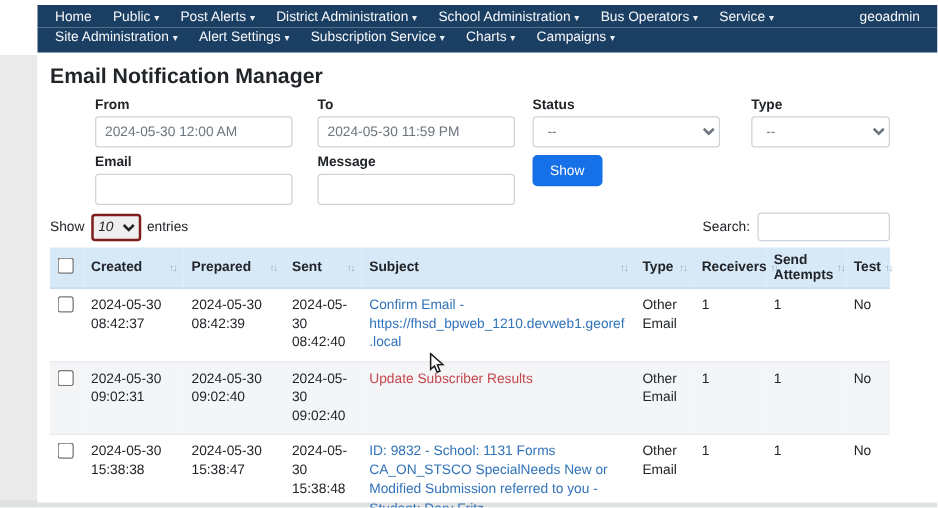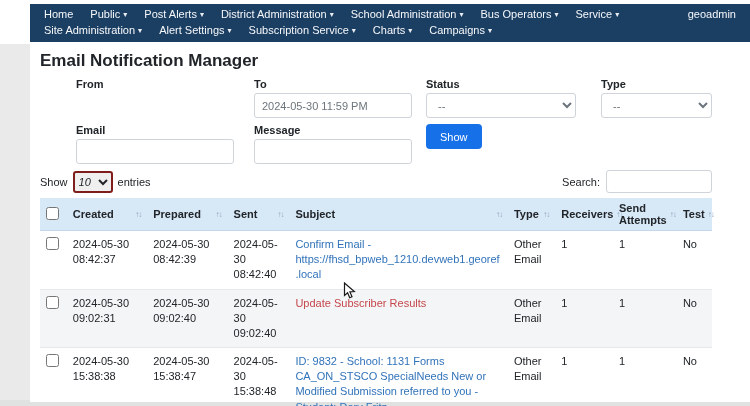--- a/index.html
+++ b/index.html
@@ -128,20 +128,21 @@
           </span>
       </div>
     </nav>
 
     <div class="content">
       <h1>Email Notification Manager</h1>
 
       <div class="filter-row">
         <div class="field f-from">
           <label>From</label>
+          <input value="2024-05-30 12:00 AM" style="">
         </div>
         <div class="field f-to">
           <label>To</label>
           <input value="2024-05-30 11:59 PM" style="">
         </div>
         <div class="field f-status">
           <label>Status</label>
           <select><option>--</option></select>
         </div>
         <div class="field f-type">

